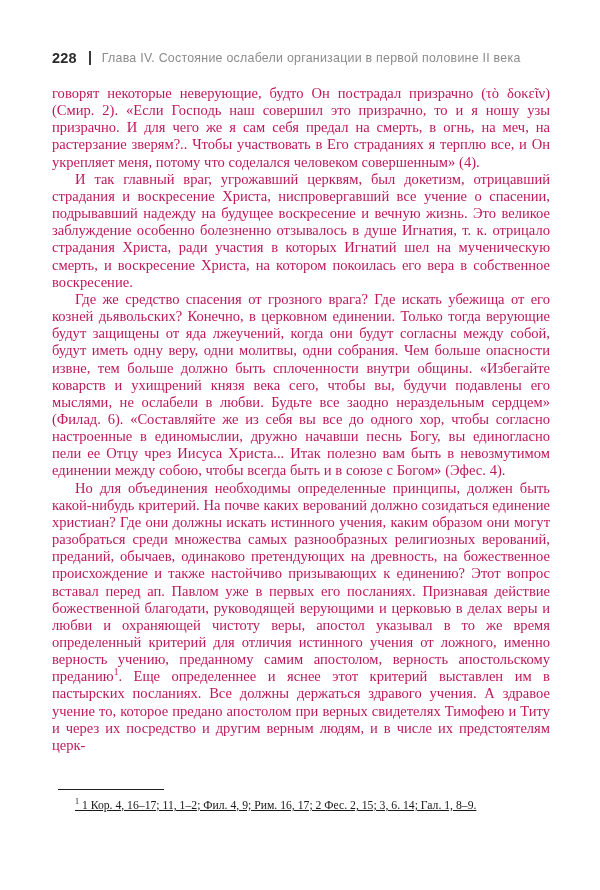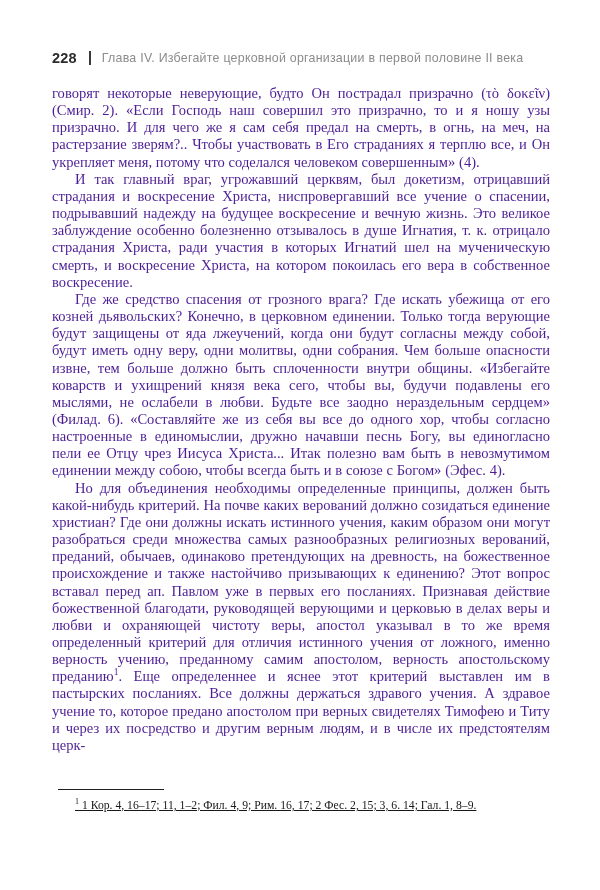--- a/index.html
+++ b/index.html
@@ -68,21 +68,21 @@
   }
   p.para {
     margin: 0;
     text-align: justify;
     text-justify: inter-word;
     font-size: 14.55px;
     line-height: 17.15px;
     text-indent: 23px;
     hyphens: manual;
     word-spacing: 0.1px;
-    color: #4c1d95;
+    color: #be185d;
   }
   p.para.first {
     text-indent: 0;
   }
   sup.fn-ref {
     font-size: 9.5px;
     vertical-align: super;
     line-height: 0;
   }
 
@@ -115,21 +115,21 @@
   }
 </style>
 </head>
 <body>
 
 <div class="page">
 
   <div class="running-header">
     <span class="folio">228</span>
     <span class="header-rule"></span>
-    <span class="chapter-title">Глава IV. Избегайте церковной организации в первой половине II века</span>
+    <span class="chapter-title">Глава IV. Состояние ослабели организации в первой половине II века</span>
   </div>
 
   <div class="textblock">
 
     <p class="para first">говорят некоторые неверующие, будто Он пострадал призрачно (τὸ δοκεῖν) (Смир. 2). «Если Господь наш совершил это призрачно, то и я ношу узы призрачно. И для чего же я сам себя предал на смерть, в огнь, на меч, на растерзание зверям?.. Чтобы участвовать в Его страданиях я терплю все, и Он укрепляет меня, потому что соделался человеком совершенным» (4).</p>
 
     <p class="para">И так главный враг, угрожавший церквям, был докетизм, отрицавший страдания и воскресение Христа, ниспровергавший все учение о спасении, подрывавший надежду на будущее воскресение и вечную жизнь. Это великое заблуждение особенно болезненно отзывалось в душе Игнатия, т. к. отрицало страдания Христа, ради участия в которых Игнатий шел на мученическую смерть, и воскресение Христа, на котором покоилась его вера в собственное воскресение.</p>
 
     <p class="para">Где же средство спасения от грозного врага? Где искать убежища от его козней дьявольских? Конечно, в церковном единении. Только тогда верующие будут защищены от яда лжеучений, когда они будут согласны между собой, будут иметь одну веру, одни молитвы, одни собрания. Чем больше опасности извне, тем больше должно быть сплоченности внутри общины. «Избегайте коварств и ухищрений князя века сего, чтобы вы, будучи подавлены его мыслями, не ослабели в любви. Будьте все заодно нераздельным сердцем» (Филад. 6). «Составляйте же из себя вы все до одного хор, чтобы согласно настроенные в единомыслии, дружно начавши песнь Богу, вы единогласно пели ее Отцу чрез Иисуса Христа... Итак полезно вам быть в невозмутимом единении между собою, чтобы всегда быть и в союзе с Богом» (Эфес. 4).</p>
 

